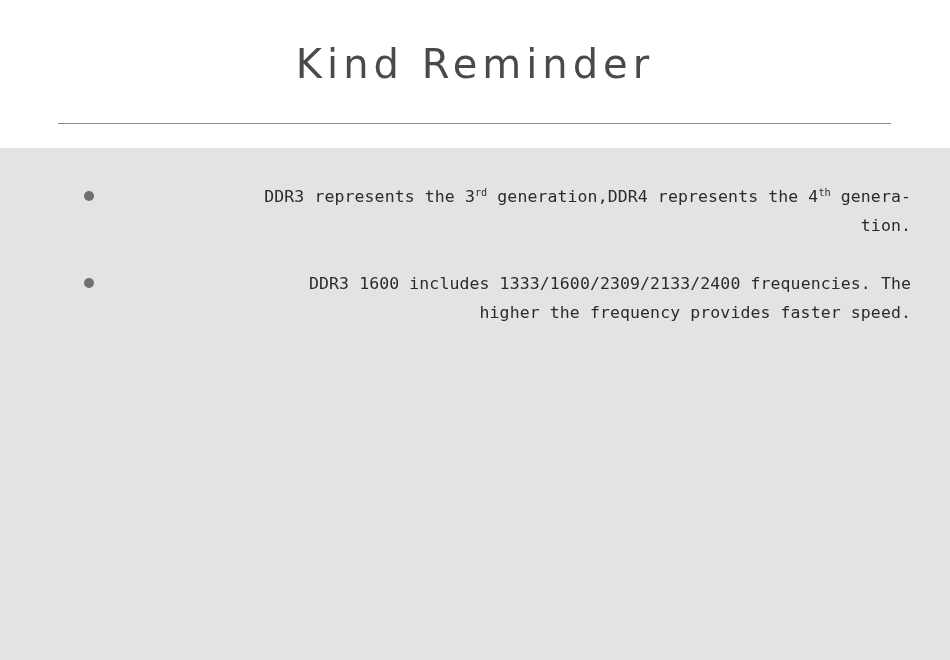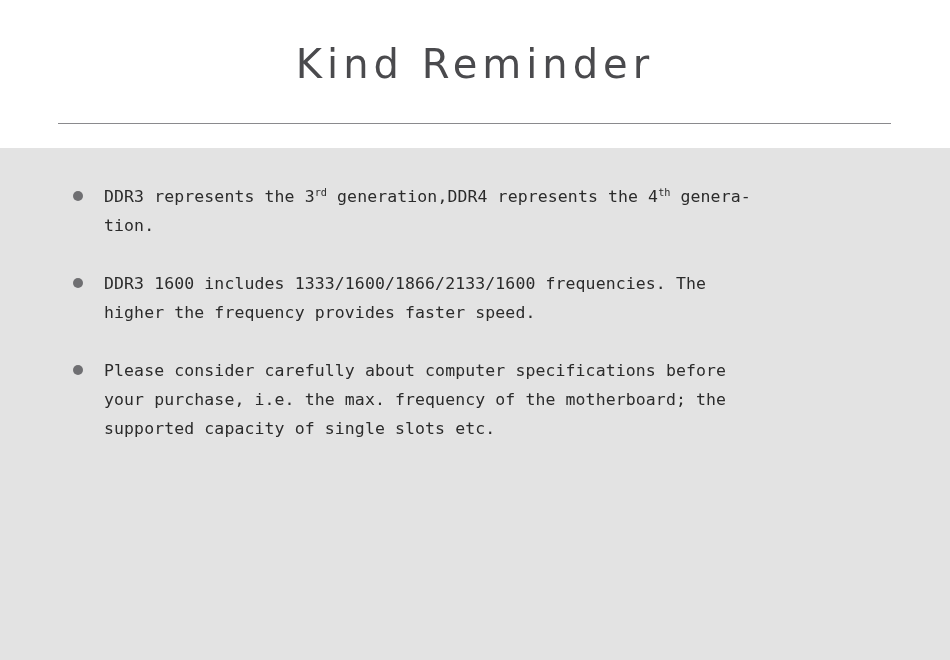--- a/index.html
+++ b/index.html
@@ -62,23 +62,24 @@
     position: absolute;
     left: 0;
     top: 148px;
     width: 950px;
     height: 512px;
     background: #e3e3e3;
   }
 
   .bullet-list {
     position: absolute;
-    left: 70px;
+    left: 81px;
     top: 34px;
     width: 830px;
+    text-align: right;
   }
 
   .bullet-item {
     position: relative;
     padding-left: 34px;
     margin-bottom: 29px;
   }
   .bullet-item:last-child {
     margin-bottom: 0;
   }
@@ -124,28 +125,22 @@
     <div class="bullet-list">
 
       <div class="bullet-item">
         <span class="bullet-marker"></span>
         <div class="bullet-text">DDR3 represents the 3<sup>rd</sup> generation,DDR4 represents the 4<sup>th</sup> genera-
 tion.</div>
       </div>
 
       <div class="bullet-item">
         <span class="bullet-marker"></span>
-        <div class="bullet-text">DDR3 1600 includes 1333/1600/1866/2133/1600 frequencies. The
+        <div class="bullet-text">DDR3 1600 includes 1333/1600/2309/2133/2400 frequencies. The
 higher the frequency provides faster speed.</div>
       </div>
 
 
-      <div class="bullet-item">
-        <span class="bullet-marker"></span>
-        <div class="bullet-text">Please consider carefully about computer specifications before
-your purchase, i.e. the max. frequency of the motherboard; the
-supported capacity of single slots etc.</div>
-      </div>
 
     </div>
   </div>
 
 </div>
 
 </body></html>

